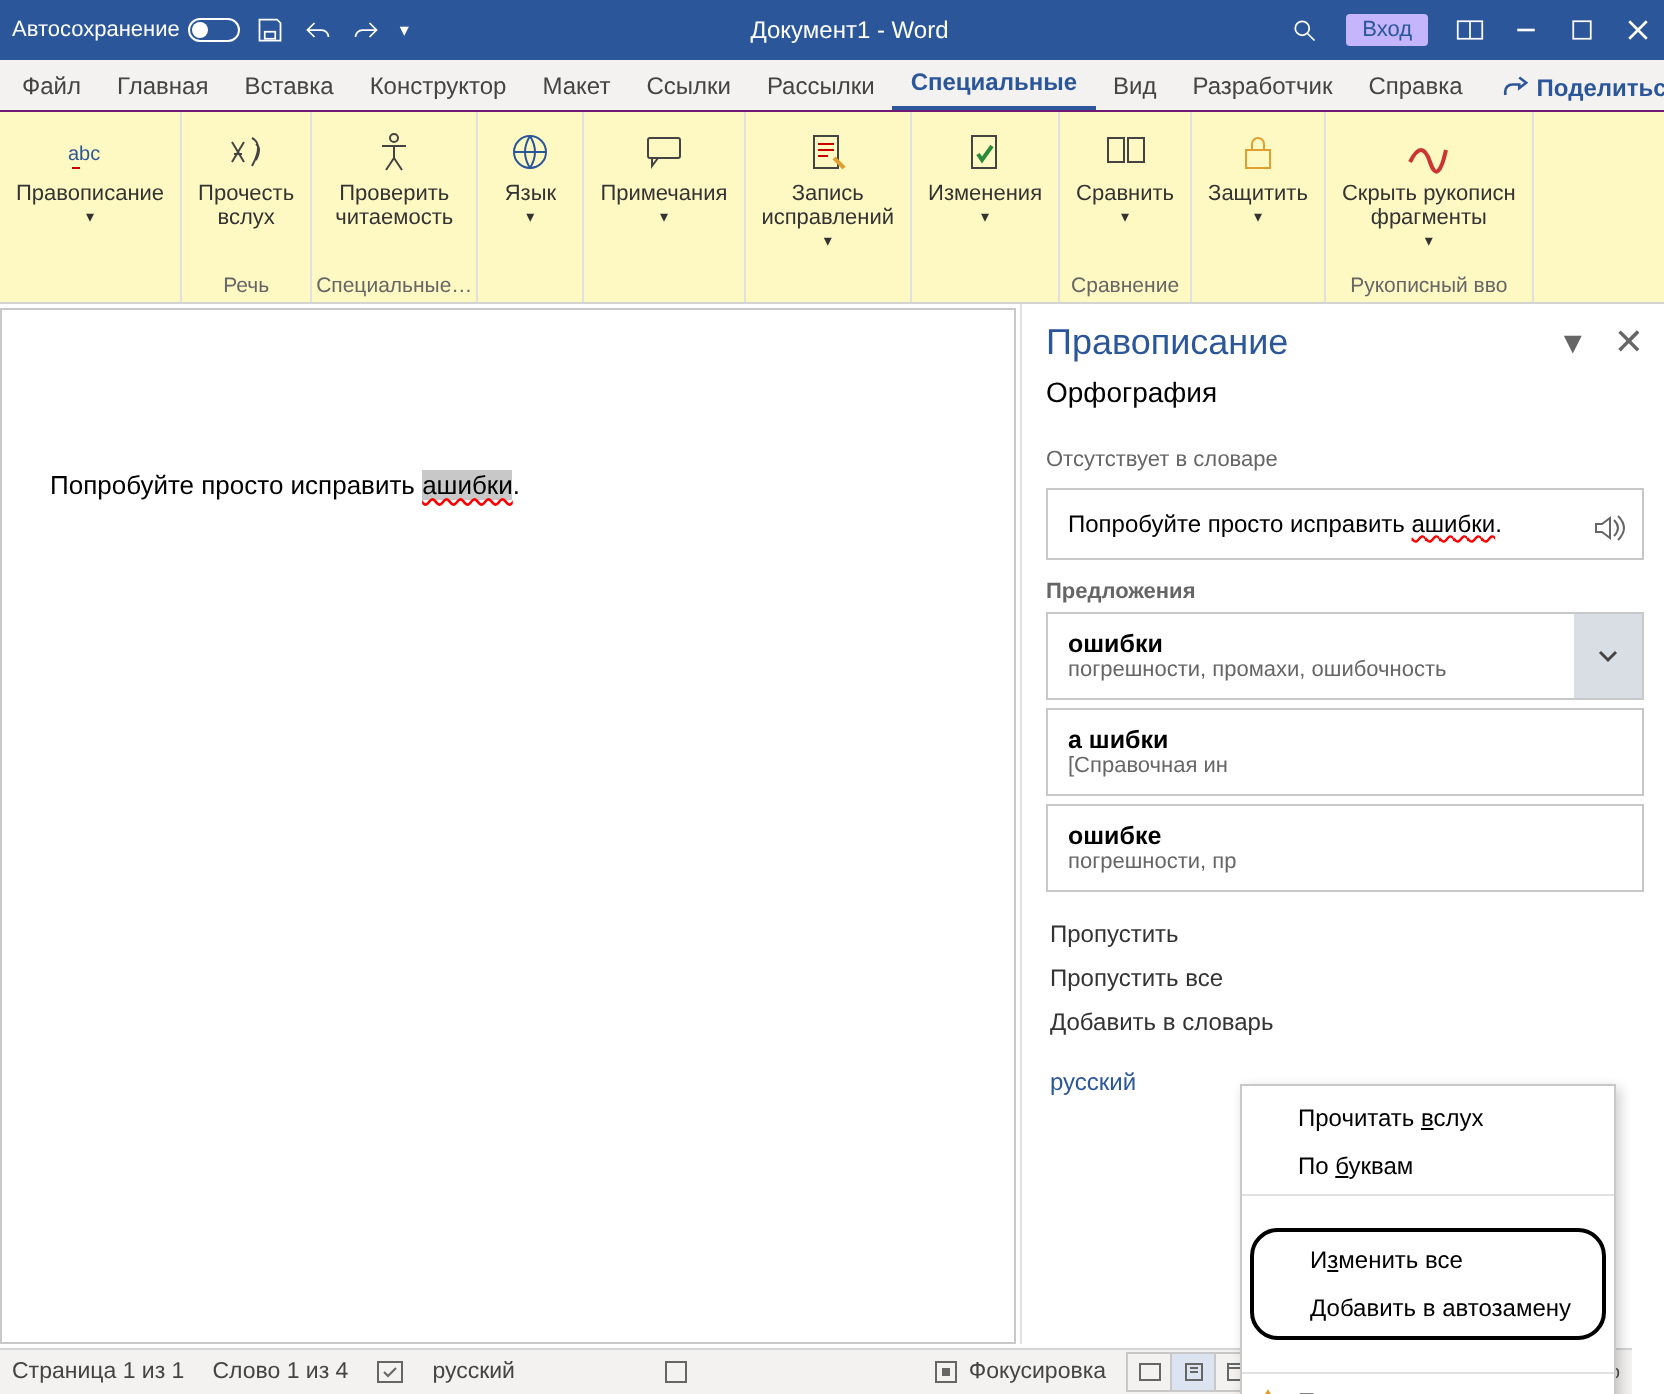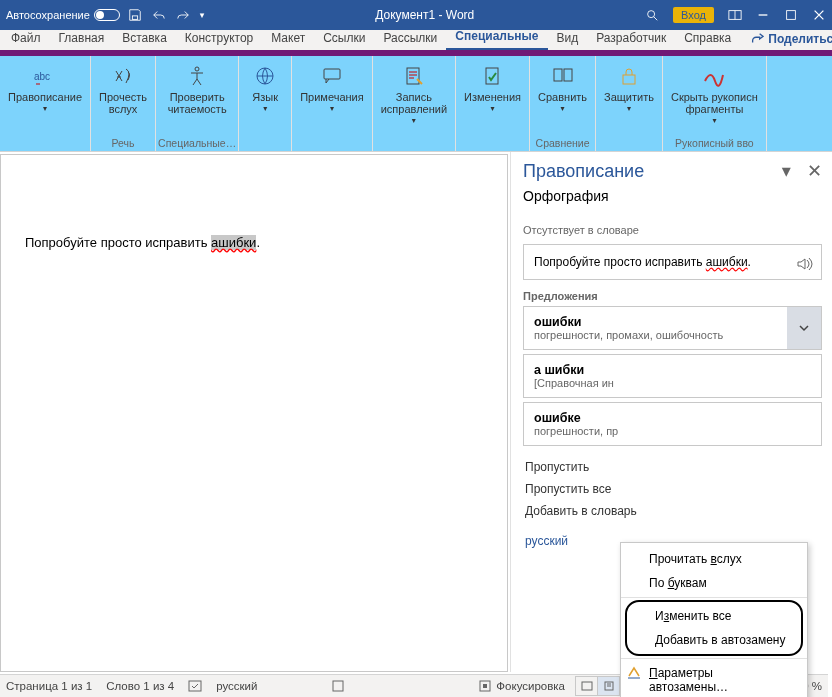--- a/index.html
+++ b/index.html
@@ -5,27 +5,27 @@
   * { box-sizing: border-box; margin: 0; padding: 0; }
   body { font-family: "Segoe UI", Arial, sans-serif; font-size: 12px; width: 832px; height: 697px; background: #fff; overflow: hidden; position: relative; }
   .titlebar { height: 30px; background: #2b579a; color: #fff; display: flex; align-items: center; padding: 0 6px; gap: 8px; }
   .autosave { display: flex; align-items: center; gap: 4px; font-size: 11px; }
   .toggle { width: 26px; height: 12px; border: 1px solid #fff; border-radius: 8px; position: relative; }
   .toggle::after { content: ""; position: absolute; left: 1px; top: 0.5px; width: 8px; height: 8px; border-radius: 50%; background: #fff; }
   .title-center { flex: 1; text-align: center; font-size: 12px; }
   .title-quick { display: flex; gap: 10px; align-items: center; }
   .title-quick svg, .title-right svg { fill: #fff; }
   .title-right { display: flex; gap: 14px; align-items: center; }
-  .btn-login { background: #eab308; color: #2b579a; font-size: 11px; padding: 2px 8px; border-radius: 2px; }
+  .btn-login { background: #c4b5fd; color: #2b579a; font-size: 11px; padding: 2px 8px; border-radius: 2px; }
   .icon14 { width: 14px; height: 14px; display: inline-block; }
-  .tabs { height: 26px; background: #f3f2f1; display: flex; align-items: flex-end; padding: 0 2px; border-bottom: 6px solid #701a75; }
+  .tabs { height: 26px; background: #f3f2f1; display: flex; align-items: flex-end; padding: 0 2px; border-bottom: 1px solid #701a75; }
   .tab { padding: 5px 9px; font-size: 12px; color: #444; cursor: pointer; }
   .tab.active { color: #2b579a; border-bottom: 2px solid #2b579a; font-weight: 600; }
   .share { margin-left: auto; color: #2b579a; font-weight: 600; display: flex; gap: 4px; align-items: center; padding: 4px 10px; }
-  .ribbon { height: 96px; background: #7dd3fc; display: flex; border-bottom: 1px solid #d4d4d4; overflow: hidden; }
+  .ribbon { height: 96px; background: #fef9c3; display: flex; border-bottom: 1px solid #d4d4d4; overflow: hidden; }
   .rgroup { display: flex; flex-direction: column; align-items: center; border-right: 1px solid #e1e1e1; padding: 4px 2px 1px; }
   .rrow { display: flex; gap: 2px; flex: 1; }
   .rbtn { display: flex; flex-direction: column; align-items: center; justify-content: flex-start; padding: 2px 6px; gap: 1px; font-size: 11px; color: #333; text-align: center; min-width: 48px; }
   .rbtn .ricon { width: 28px; height: 28px; display: flex; align-items: center; justify-content: center; }
   .rlabel { line-height: 12px; }
   .rcap { font-size: 10.5px; color: #666; padding: 1px 0; }
   .workspace { display: flex; height: 520px; }
   .doc { flex: 1; background: #fff; border: 1px solid #c8c8c8; margin: 2px 2px 0 0; padding: 80px 20px 20px 24px; position: relative; overflow: hidden; }
   .doctext { font-size: 13px; }
   .err { text-decoration: underline wavy red; text-decoration-skip-ink: none; }
@@ -43,23 +43,23 @@
   .sug-word { font-size: 12.5px; font-weight: 600; }
   .sug-syn { font-size: 11px; color: #666; }
   .sug.first { position: relative; padding-right: 40px; }
   .sug-chevron { position: absolute; right: 0; top: 0; width: 34px; height: 100%; background: #d9dde4; display: flex; align-items: center; justify-content: center; }
   .links { padding: 6px 0; }
   .link { font-size: 12px; color: #333; padding: 4px 2px; display: block; }
   .langlink { color: #2b579a; font-size: 12px; padding: 6px 2px; }
   .ctxmenu { position: absolute; left: 620px; top: 542px; width: 188px; background: #fff; border: 1px solid #c8c8c8; box-shadow: 2px 2px 6px rgba(0,0,0,0.2); font-size: 12px; padding: 4px 0; z-index: 10; }
   .ctxitem { padding: 5px 14px 5px 28px; position: relative; }
   .ctxsep { height: 1px; background: #e1e1e1; margin: 2px 0; }
-  .ctxhl { border: 2.5px solid #000; border-radius: 14px; margin: 2px 4px; padding: 2px 0; }
+  .ctxhl { border: 2.5px solid #000; border-radius: 14px; margin: 16px 4px; padding: 2px 0; }
   .ctxicon { position: absolute; left: 6px; top: 5px; width: 14px; height: 14px; }
-  .statusbar { position: absolute; bottom: 0; left: 0; right: 4px; height: 23px; background: #f3f2f1; border-top: 1px solid #d4d4d4; display: flex; align-items: center; font-size: 11.5px; color: #444; padding: 0 6px; gap: 14px; }
+  .statusbar { position: absolute; bottom: 0; left: 0; right: 16px; height: 23px; background: #f3f2f1; border-top: 1px solid #d4d4d4; display: flex; align-items: center; font-size: 11.5px; color: #444; padding: 0 6px; gap: 14px; }
   .sb-right { margin-left: auto; display: flex; align-items: center; gap: 10px; }
   .viewbtns { display: flex; border: 1px solid #c8c8c8; }
   .viewbtn { width: 22px; height: 18px; display: flex; align-items: center; justify-content: center; border-right: 1px solid #c8c8c8; }
   .viewbtn:last-child { border-right: none; }
   .viewbtn.active { background: #dbe4f0; }
   .zoom-slider { width: 90px; height: 3px; background: #888; position: relative; }
   .zoom-slider::after { content: ""; position: absolute; left: 50%; top: -4px; width: 4px; height: 11px; background: #555; }
   .und { text-decoration: underline; }
 </style>
 </head>

